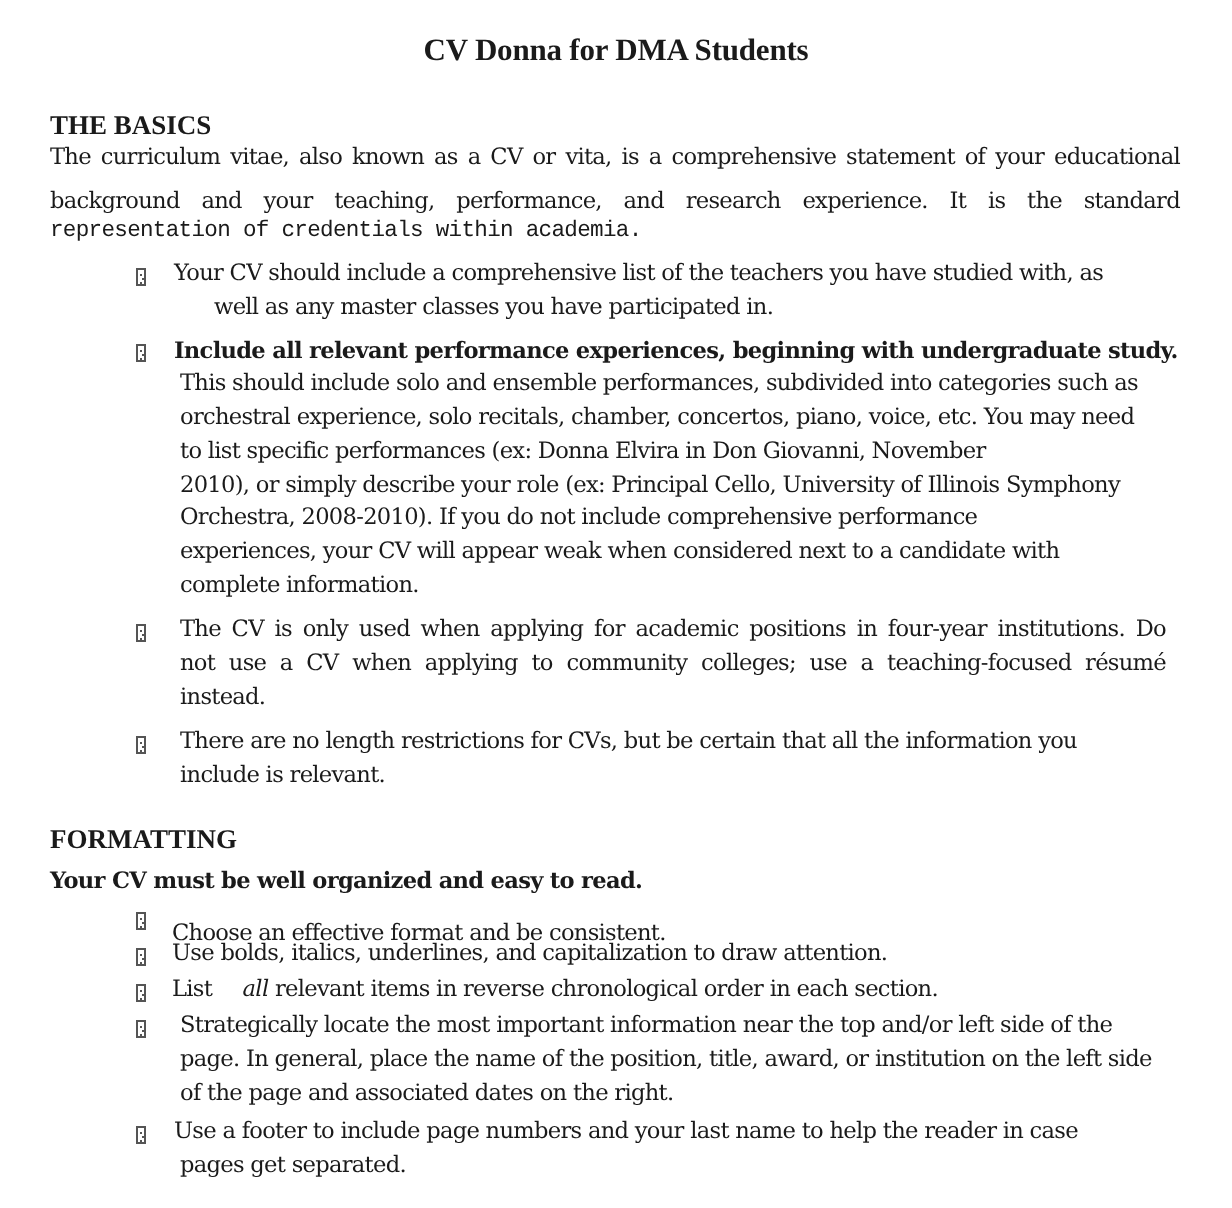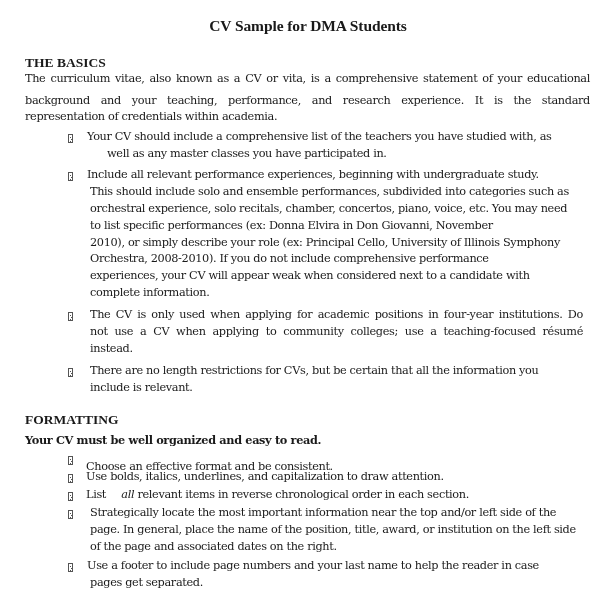--- a/index.html
+++ b/index.html
@@ -64,39 +64,39 @@
         linear-gradient(#555,#555) 2px 4px / 1px 1px no-repeat,
         linear-gradient(#555,#555) 1px 6px / 1px 1px no-repeat;
     }
     em { font-style: italic; margin-left: 12px; }
   </style>
 </head>
 <body>
 
 <div class="page">
 
-  <div class="title">CV Sample for DMA Students</div>
+  <div class="title">CV Donna for DMA Students</div>
 
   <div class="heading" style="top:55px;">THE BASICS</div>
 
   <div>
     <div class="justline" style="left:25px; top:72px; width:565px;">The curriculum vitae, also known as a CV or vita, is a comprehensive statement of your educational</div>
     <div class="justline" style="left:25px; top:94px; width:565px;">background and your teaching, performance, and research experience. It is the standard</div>
-    <div class="line" style="left:25px; top:110px;">representation of credentials within academia.</div>
+    <div class="line" style="left:25px; top:110px;font-family:Liberation Mono, monospace;">representation of credentials within academia.</div>
   </div>
 
   <div>
     <span class="bullet" style="left:68px; top:134px;"></span>
     <div class="line" style="left:87px; top:130px;">Your CV should include a comprehensive list of the teachers you have studied with, as</div>
     <div class="line" style="left:90px; top:147px;margin-left:17px;">well as any master classes you have participated in.</div>
   </div>
 
   <div>
     <span class="bullet" style="left:68px; top:172px;"></span>
-    <div class="line" style="left:87px; top:168px;">Include all relevant performance experiences, beginning with undergraduate study.</div>
+    <div class="line" style="left:87px; top:168px;font-weight:bold;">Include all relevant performance experiences, beginning with undergraduate study.</div>
     <div class="line" style="left:90px; top:185px;">This should include solo and ensemble performances, subdivided into categories such as</div>
     <div class="line" style="left:90px; top:202px;">orchestral experience, solo recitals, chamber, concertos, piano, voice, etc. You may need</div>
     <div class="line" style="left:90px; top:219px;text-align:center;">to list specific performances (ex: Donna Elvira in Don Giovanni, November</div>
     <div class="line" style="left:90px; top:236px;">2010), or simply describe your role (ex: Principal Cello, University of Illinois Symphony</div>
     <div class="line" style="left:90px; top:252px;">Orchestra, 2008-2010). If you do not include comprehensive performance</div>
     <div class="line" style="left:90px; top:269px;">experiences, your CV will appear weak when considered next to a candidate with</div>
     <div class="line" style="left:90px; top:286px;">complete information.</div>
   </div>
 
   <div>

